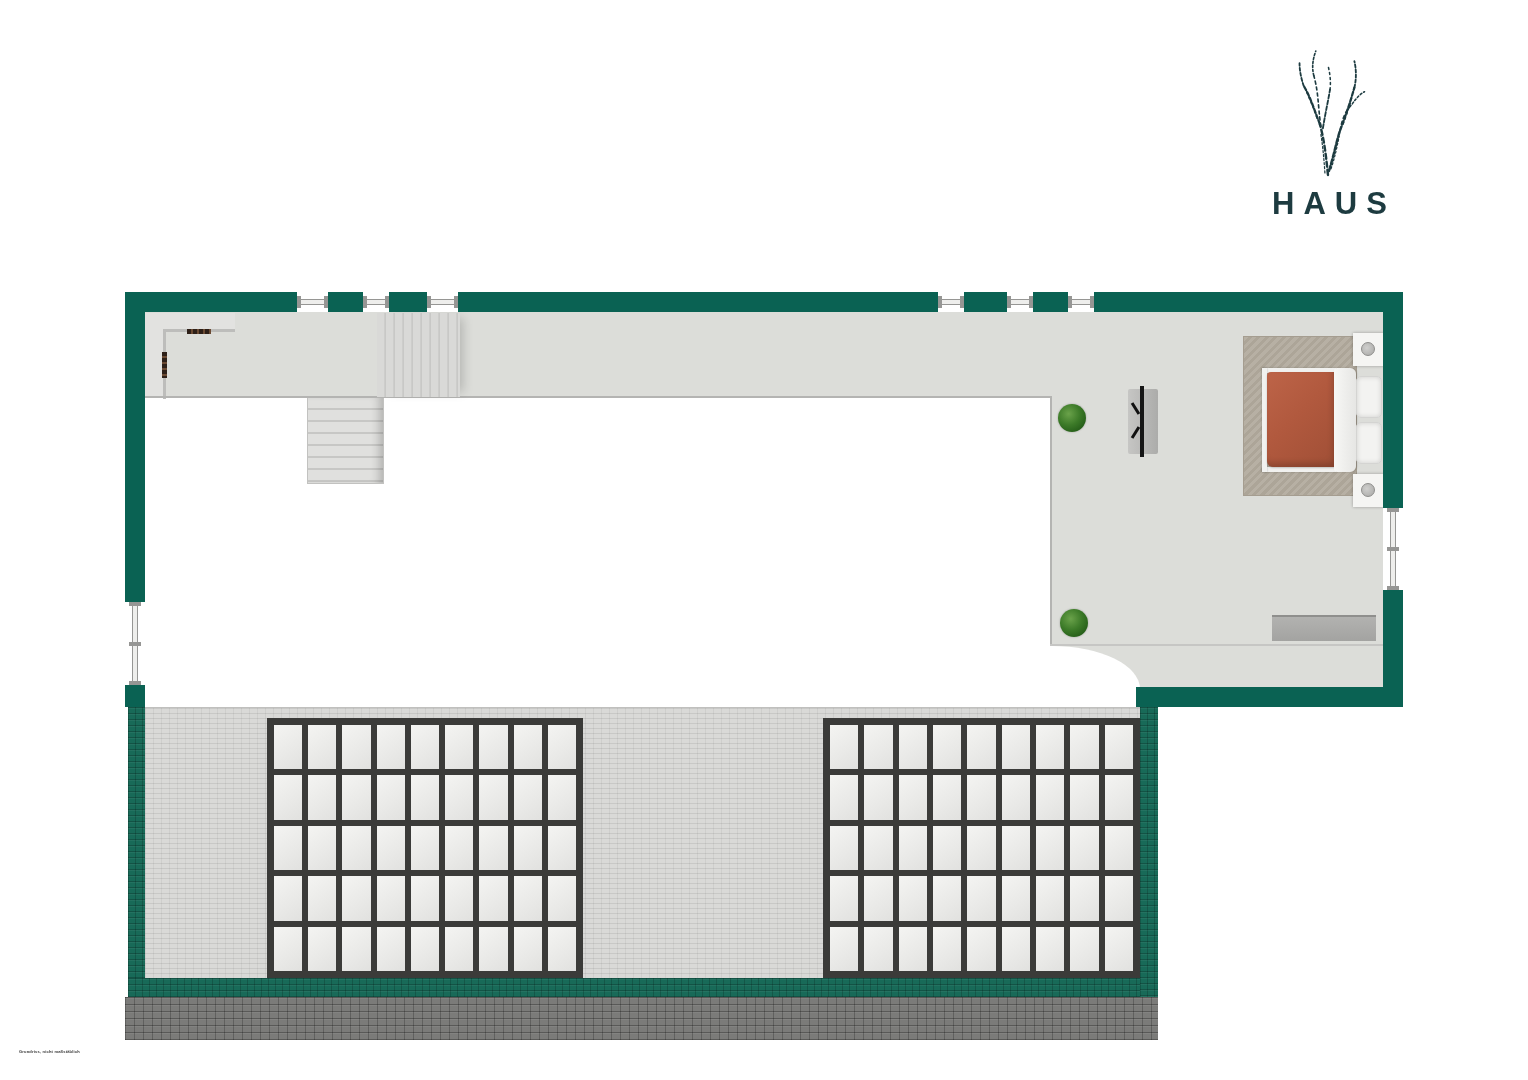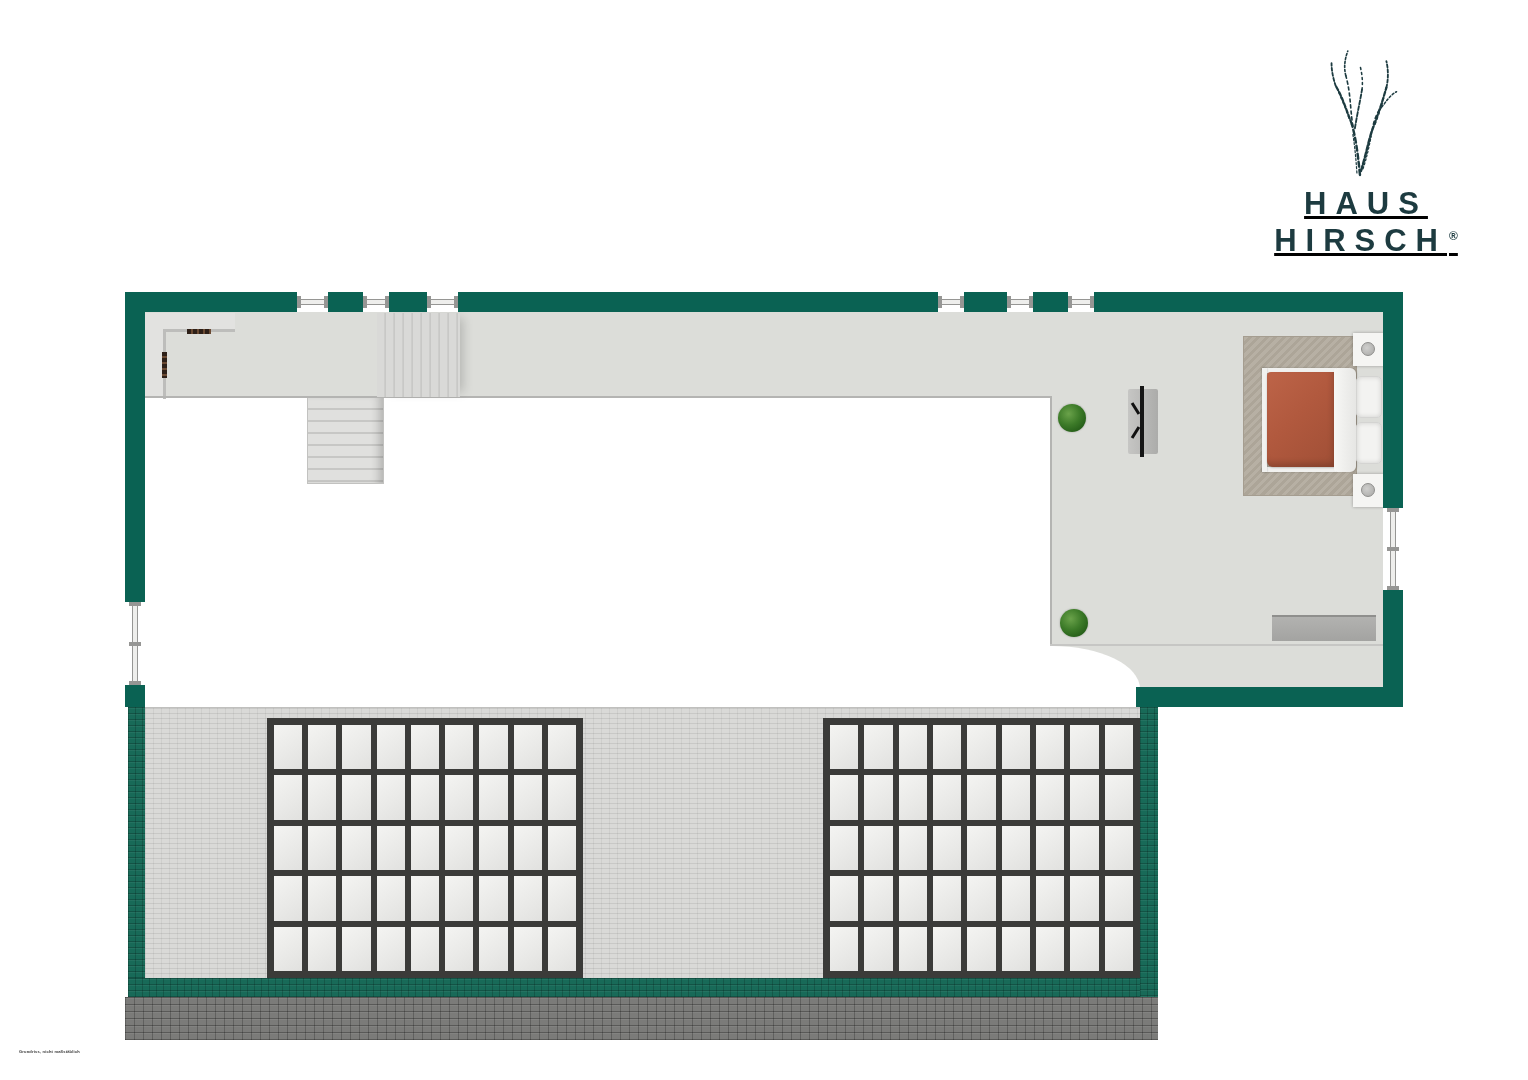--- a/index.html
+++ b/index.html
@@ -119,21 +119,21 @@
      background-color:#7b7b79;
      background-image:
        repeating-linear-gradient(90deg,rgba(0,0,0,0.22) 0 1px,transparent 1px 9px),
        repeating-linear-gradient(180deg,rgba(0,0,0,0.28) 0 1px,rgba(255,255,255,0.06) 1px 2px,transparent 2px 7px);}
 
   .skylight-grid{position:absolute;display:grid;gap:6px;padding:7px;background:#3b3b39;
      box-sizing:border-box;z-index:15;}
   .skylight-panel{background:linear-gradient(145deg,#f4f4f2 0%,#e9e9e7 60%,#e1e1df 100%);}
 
   
-  #brand{position:absolute;left:1264px;top:45px;width:195px;text-align:center;z-index:50;text-decoration:underline;}
+  #brand{position:absolute;left:1232px;top:45px;width:195px;text-align:center;z-index:50;}
   #antler{display:block;margin:0 auto 10px auto;}
   .brand-line{color:#1d3b40;font-weight:bold;font-size:31px;line-height:33px;letter-spacing:9px;
      margin-right:-9px;}
   .reg{font-size:12px;vertical-align:super;letter-spacing:0;margin-left:2px;}
 
   
   #disclaimer{position:absolute;left:19px;top:1049px;font-size:4px;font-weight:bold;
      color:#333;letter-spacing:0.2px;z-index:50;}
 </style>
 </head>
@@ -345,17 +345,16 @@
         <path d="M64 42 C66 34 66 24 64 16" stroke-width="1.8" stroke-dasharray="3 2"></path>
         <path d="M50 84 C52 72 56 64 62 58" stroke-width="1.6" stroke-dasharray="3 3"></path>
         <path d="M62 58 C66 52 70 48 74 46" stroke-width="1.5" stroke-dasharray="2 2"></path>
         <path d="M35 126 C34 112 33 100 31 88" stroke-width="1.2" stroke-dasharray="2 2"></path>
         <path d="M41 122 C45 110 47 100 49 90" stroke-width="1.2" stroke-dasharray="2 2"></path>
         <path d="M27 72 C23 60 19 52 16 44" stroke-width="1.1" stroke-dasharray="2 3"></path>
         <path d="M53 78 C57 68 60 58 62 50" stroke-width="1.1" stroke-dasharray="2 3"></path>
       </g>
     </svg>
     <div class="brand-line">HAUS</div>
-    <div class="brand-line"><span>HIRSCH</span><span class="reg">®</span></div>
   </div>
 
   <div id="disclaimer">Grundriss, nicht maßstäblich</div>
 </div>
 
 </body></html>

